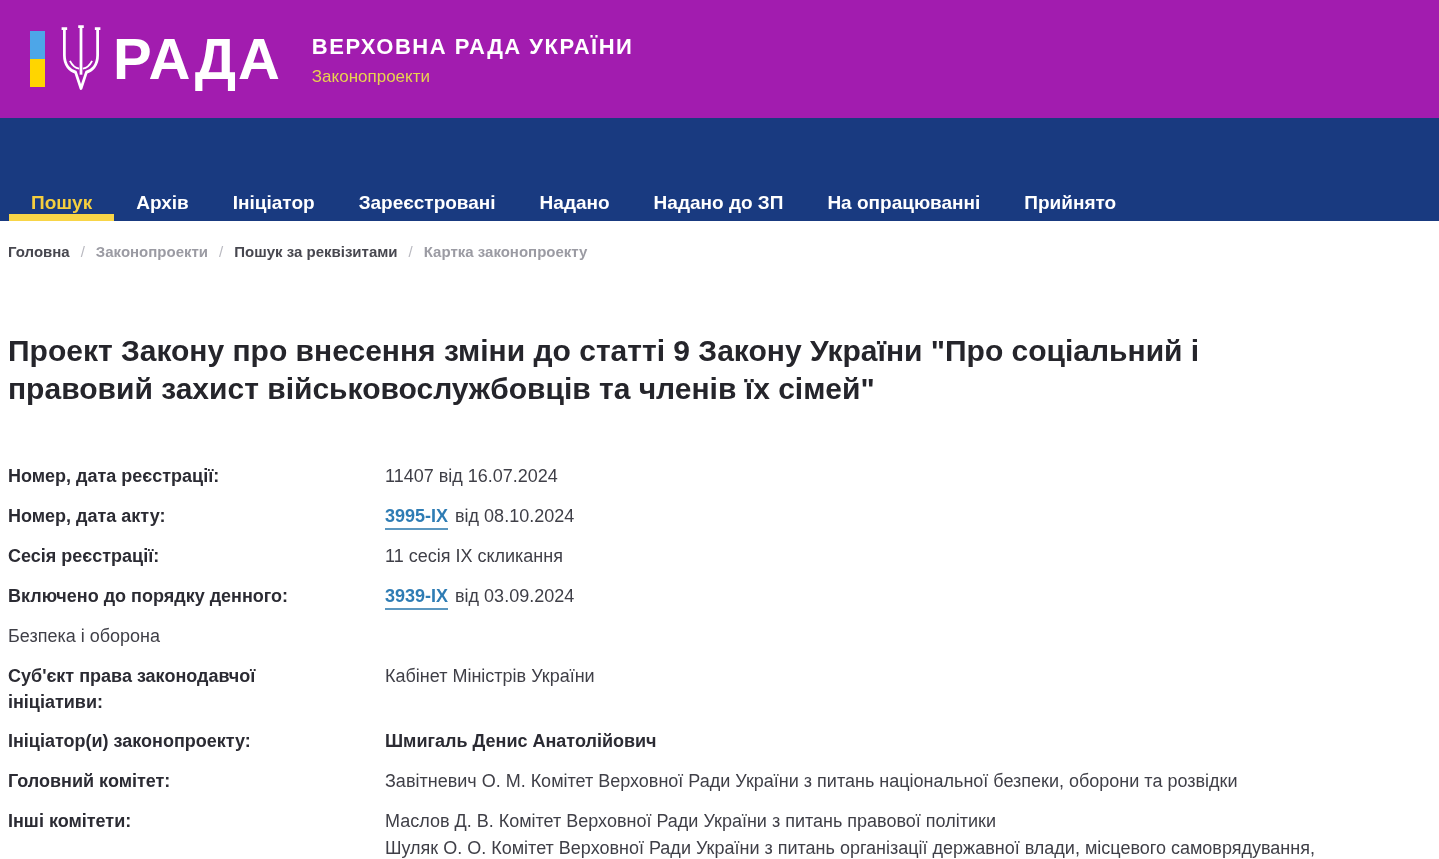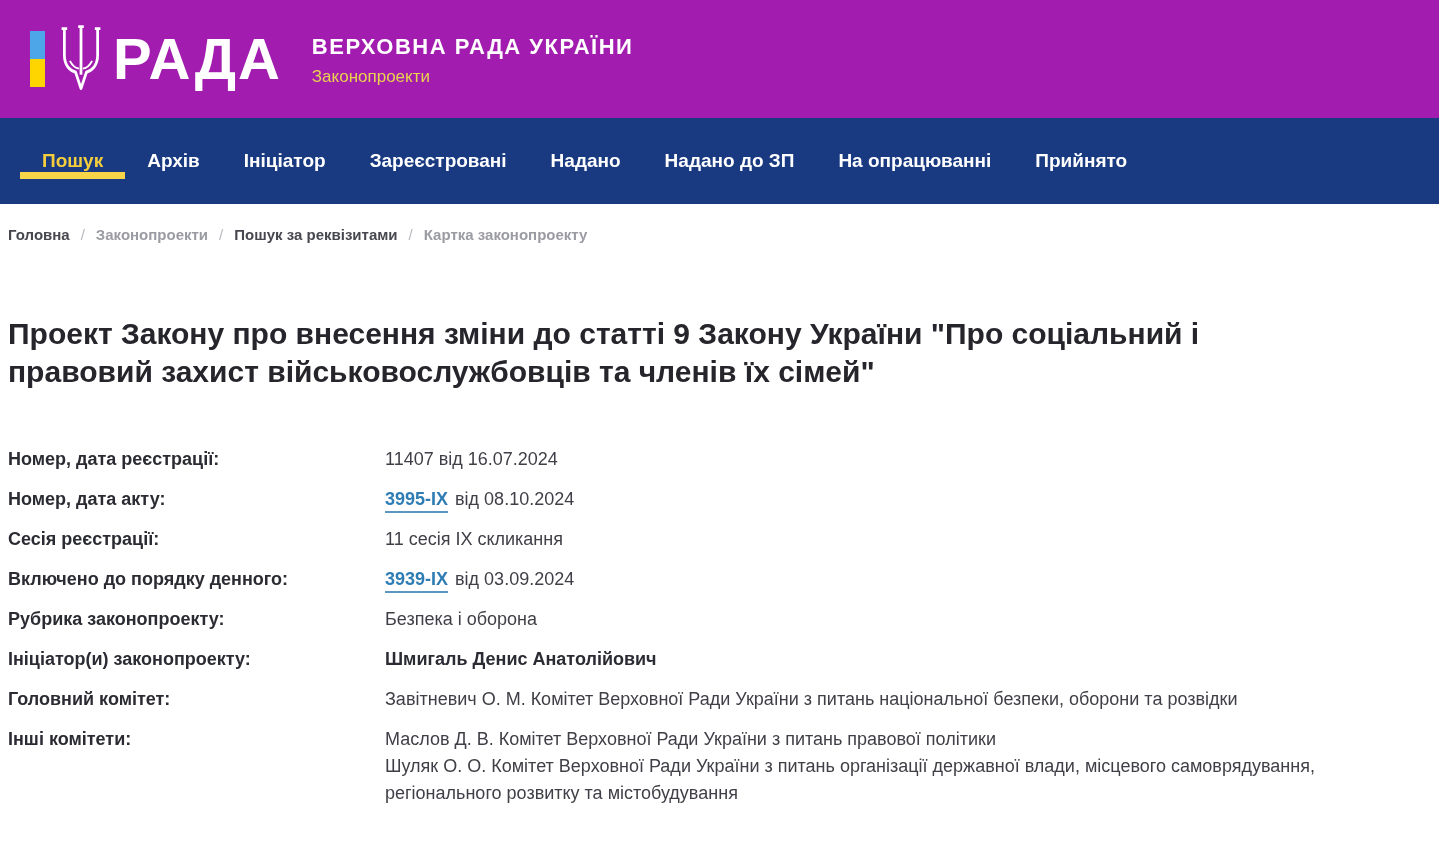--- a/index.html
+++ b/index.html
@@ -34,24 +34,24 @@
   }
   .header-names { display: flex; flex-direction: column; gap: 7px; padding-top: 2px; }
   .site-name {
     color: #ffffff; font-weight: bold; font-size: 22px; letter-spacing: 1.5px;
   }
   .subtitle { color: #e9d24f; font-size: 17px; }
 
   
   .nav {
     background: #193a80;
-    height: 86px;
+    height: 103px;
     display: flex;
-    align-items: center;
-    padding-left: 20px;
+    align-items: flex-end;
+    padding-left: 9px;
   }
   .nav-item {
     display: flex; align-items: center;
     padding: 0 22px;
     color: #ffffff; font-weight: bold; font-size: 19px;
     border-top: 7px solid transparent;
     border-bottom: 7px solid transparent;
     cursor: pointer;
     white-space: nowrap;
   }
@@ -170,24 +170,27 @@
   </div>
 
   <div class="detail-row">
     <div class="detail-label">Включено до порядку денного:</div>
     <div class="detail-value">
       <a class="doc-link">3939-IX</a><span class="suffix">від 03.09.2024</span>
     </div>
   </div>
 
   <div class="detail-row">
-    <div class="detail-label">Рубрика законопроекту:</div>
     <div class="detail-value">Безпека і оборона</div>
   </div>
 
+  <div class="detail-row">
+    <div class="detail-label">Суб'єкт права законодавчої ініціативи:</div>
+    <div class="detail-value">Кабінет Міністрів України</div>
+  </div>
 
   <div class="detail-row">
     <div class="detail-label">Ініціатор(и) законопроекту:</div>
     <div class="detail-value bold">Шмигаль Денис Анатолійович</div>
   </div>
 
   <div class="detail-row">
     <div class="detail-label">Головний комітет:</div>
     <div class="detail-value">Завітневич О. М. Комітет Верховної Ради України з питань національної безпеки, оборони та розвідки</div>
   </div>

